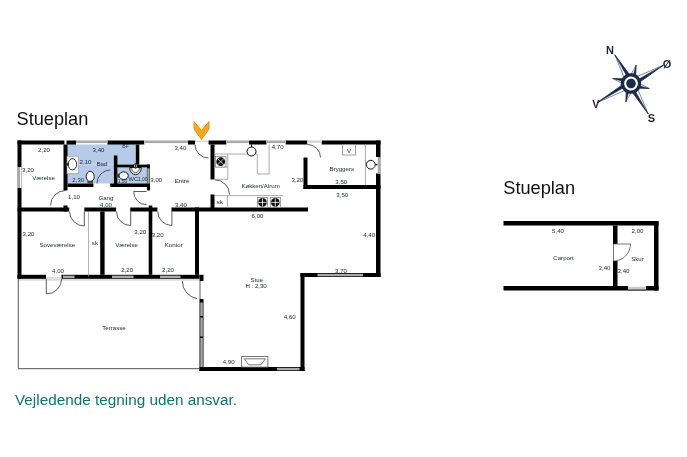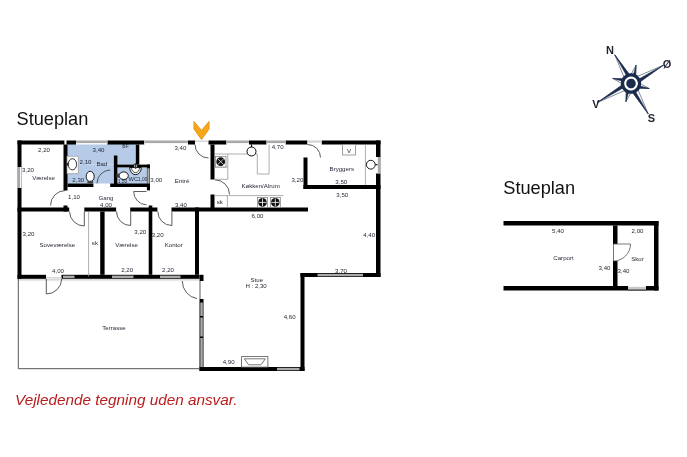--- a/index.html
+++ b/index.html
@@ -321,14 +321,14 @@
     <text x="637.5" y="232.5">2,00</text>
     <text x="563.5" y="259.7">Carport</text>
     <text x="637.5" y="260.6">Skur</text>
     <text x="604.5" y="269.8">3,40</text>
     <text x="623.5" y="272.6">3,40</text>
   </g>
 </svg>
 
 <div style="position:absolute;left:16.5px;top:108.6px;font-size:18.2px;color:#111;">Stueplan</div>
 <div style="position:absolute;left:503.3px;top:177.5px;font-size:18.2px;color:#111;">Stueplan</div>
-<div style="position:absolute;left:15px;top:391px;font-size:15.3px;color:#b91c1c;font-style:italic;">Vejledende tegning uden ansvar.</div>
+<div style="position:absolute;left:15px;top:391px;font-size:15.3px;color:#0f766e;">Vejledende tegning uden ansvar.</div>
 </div>
 
 </body></html>

